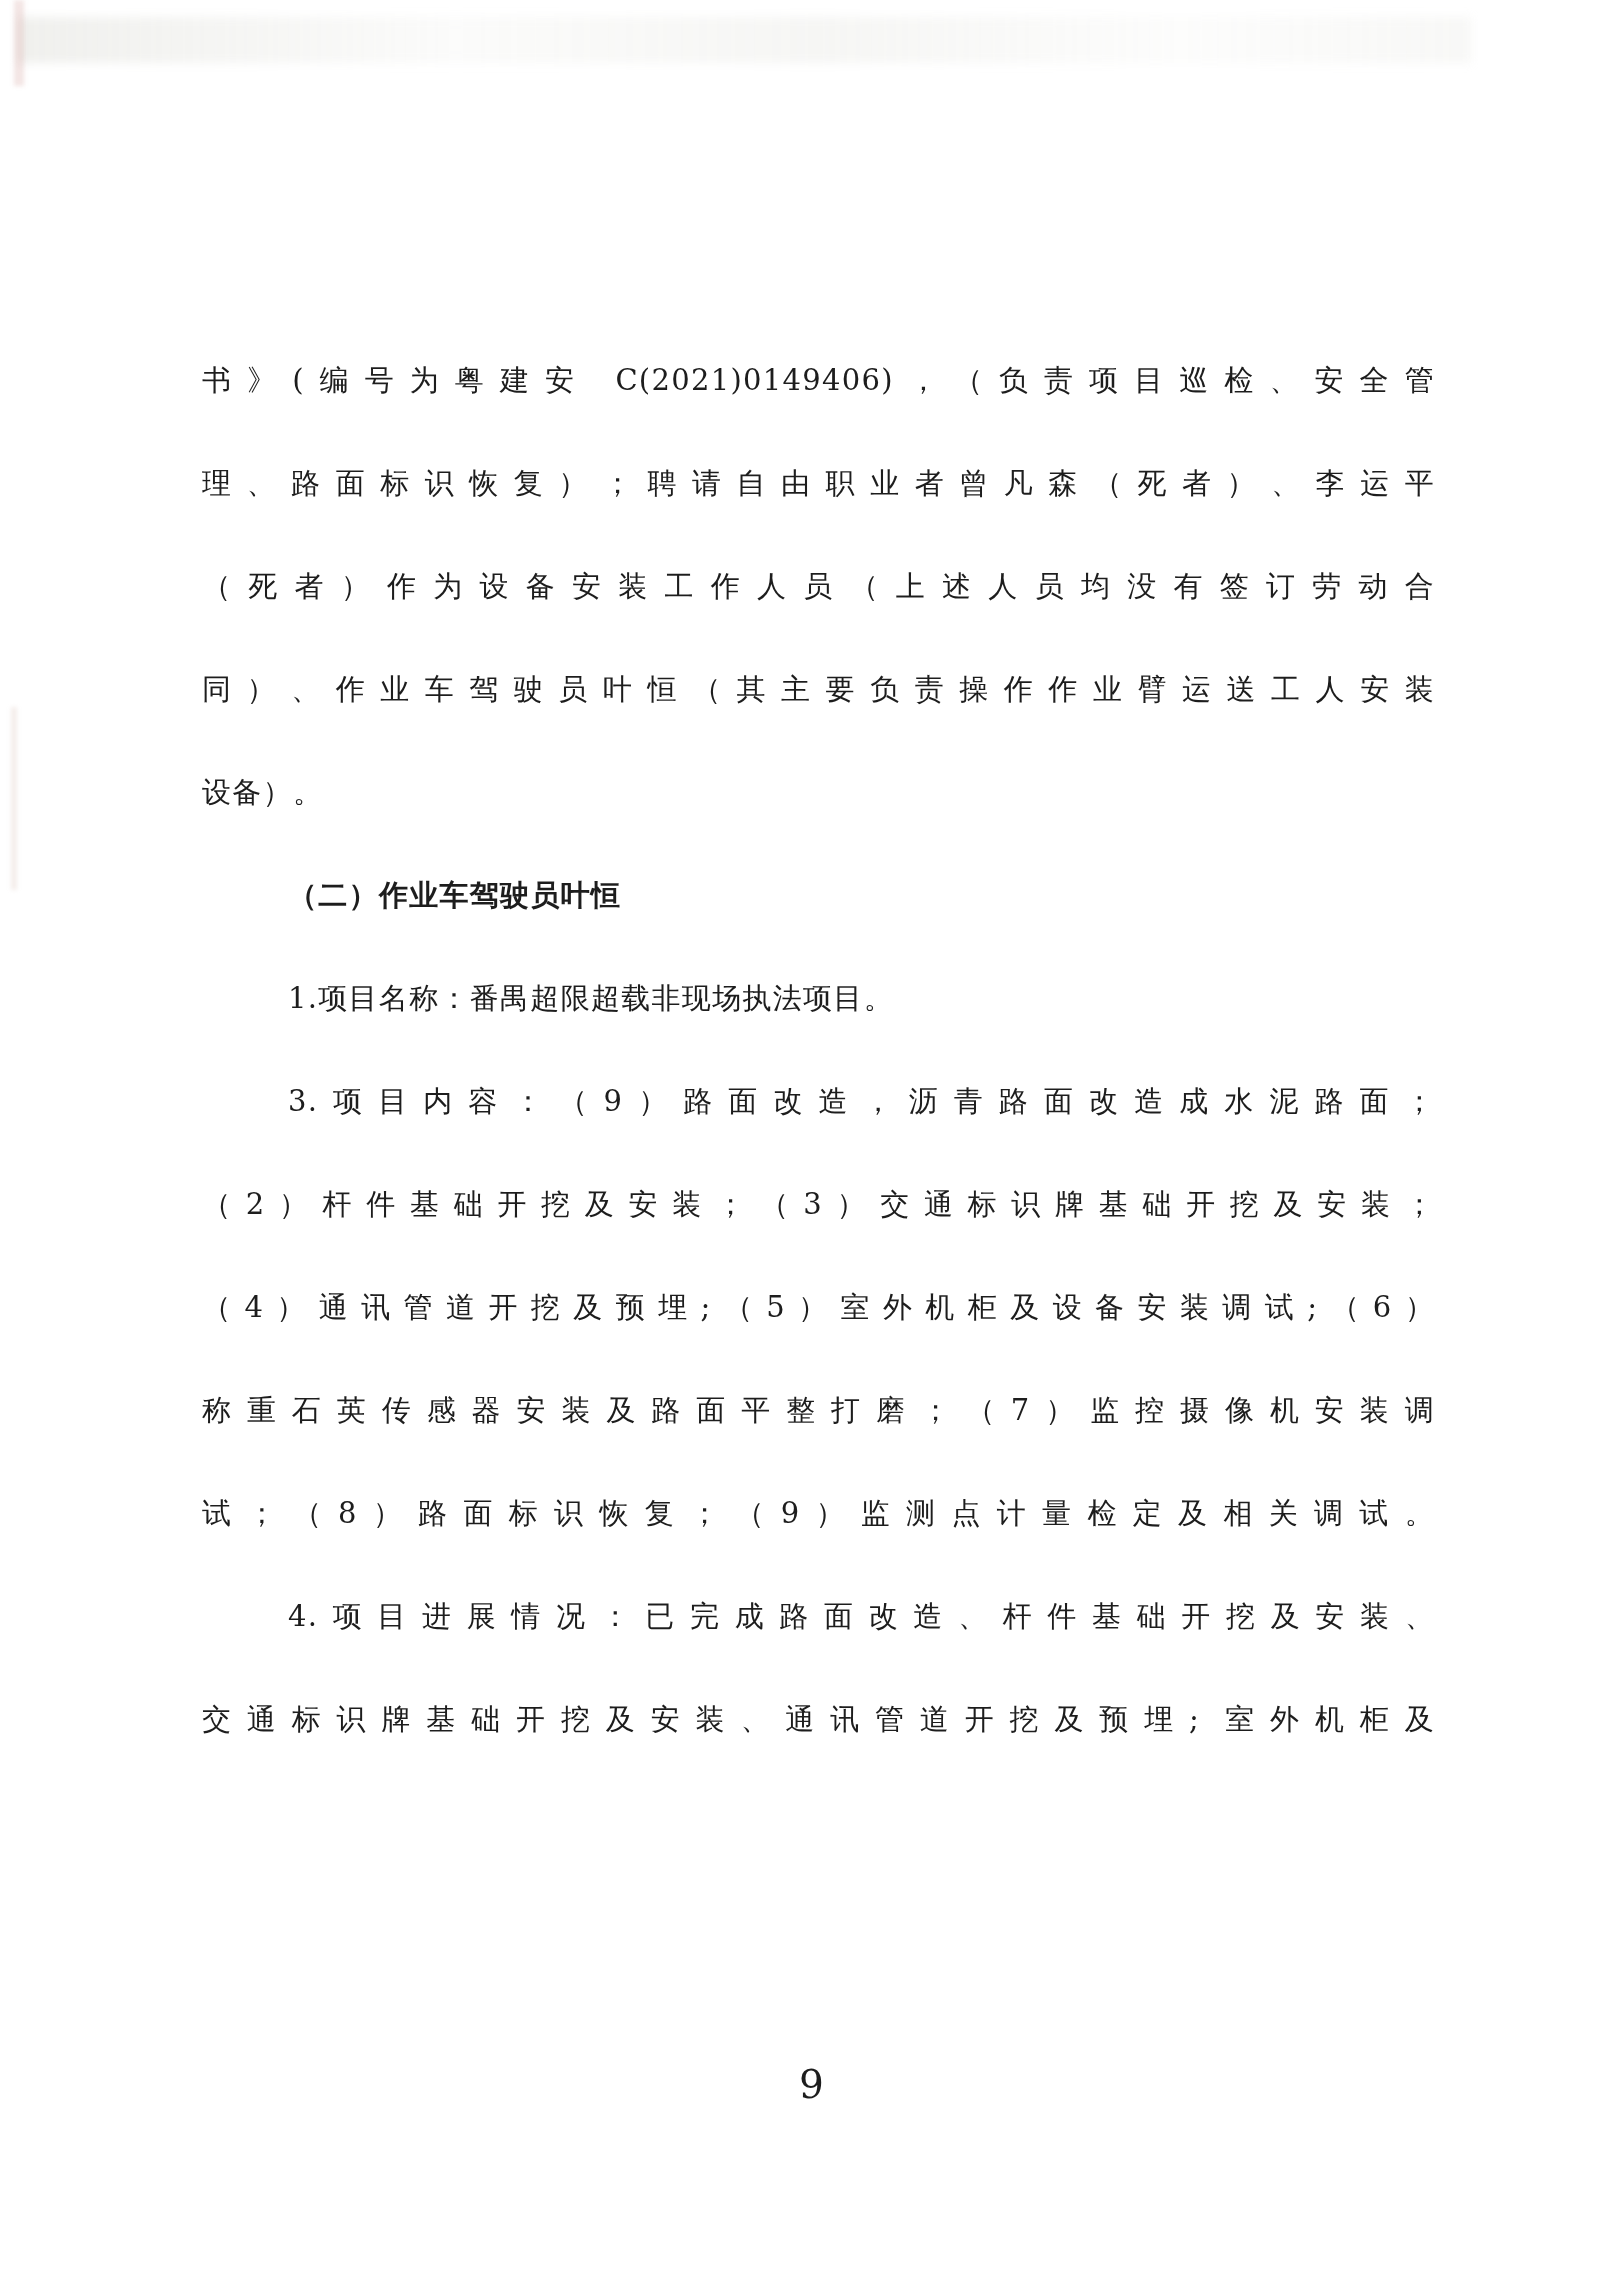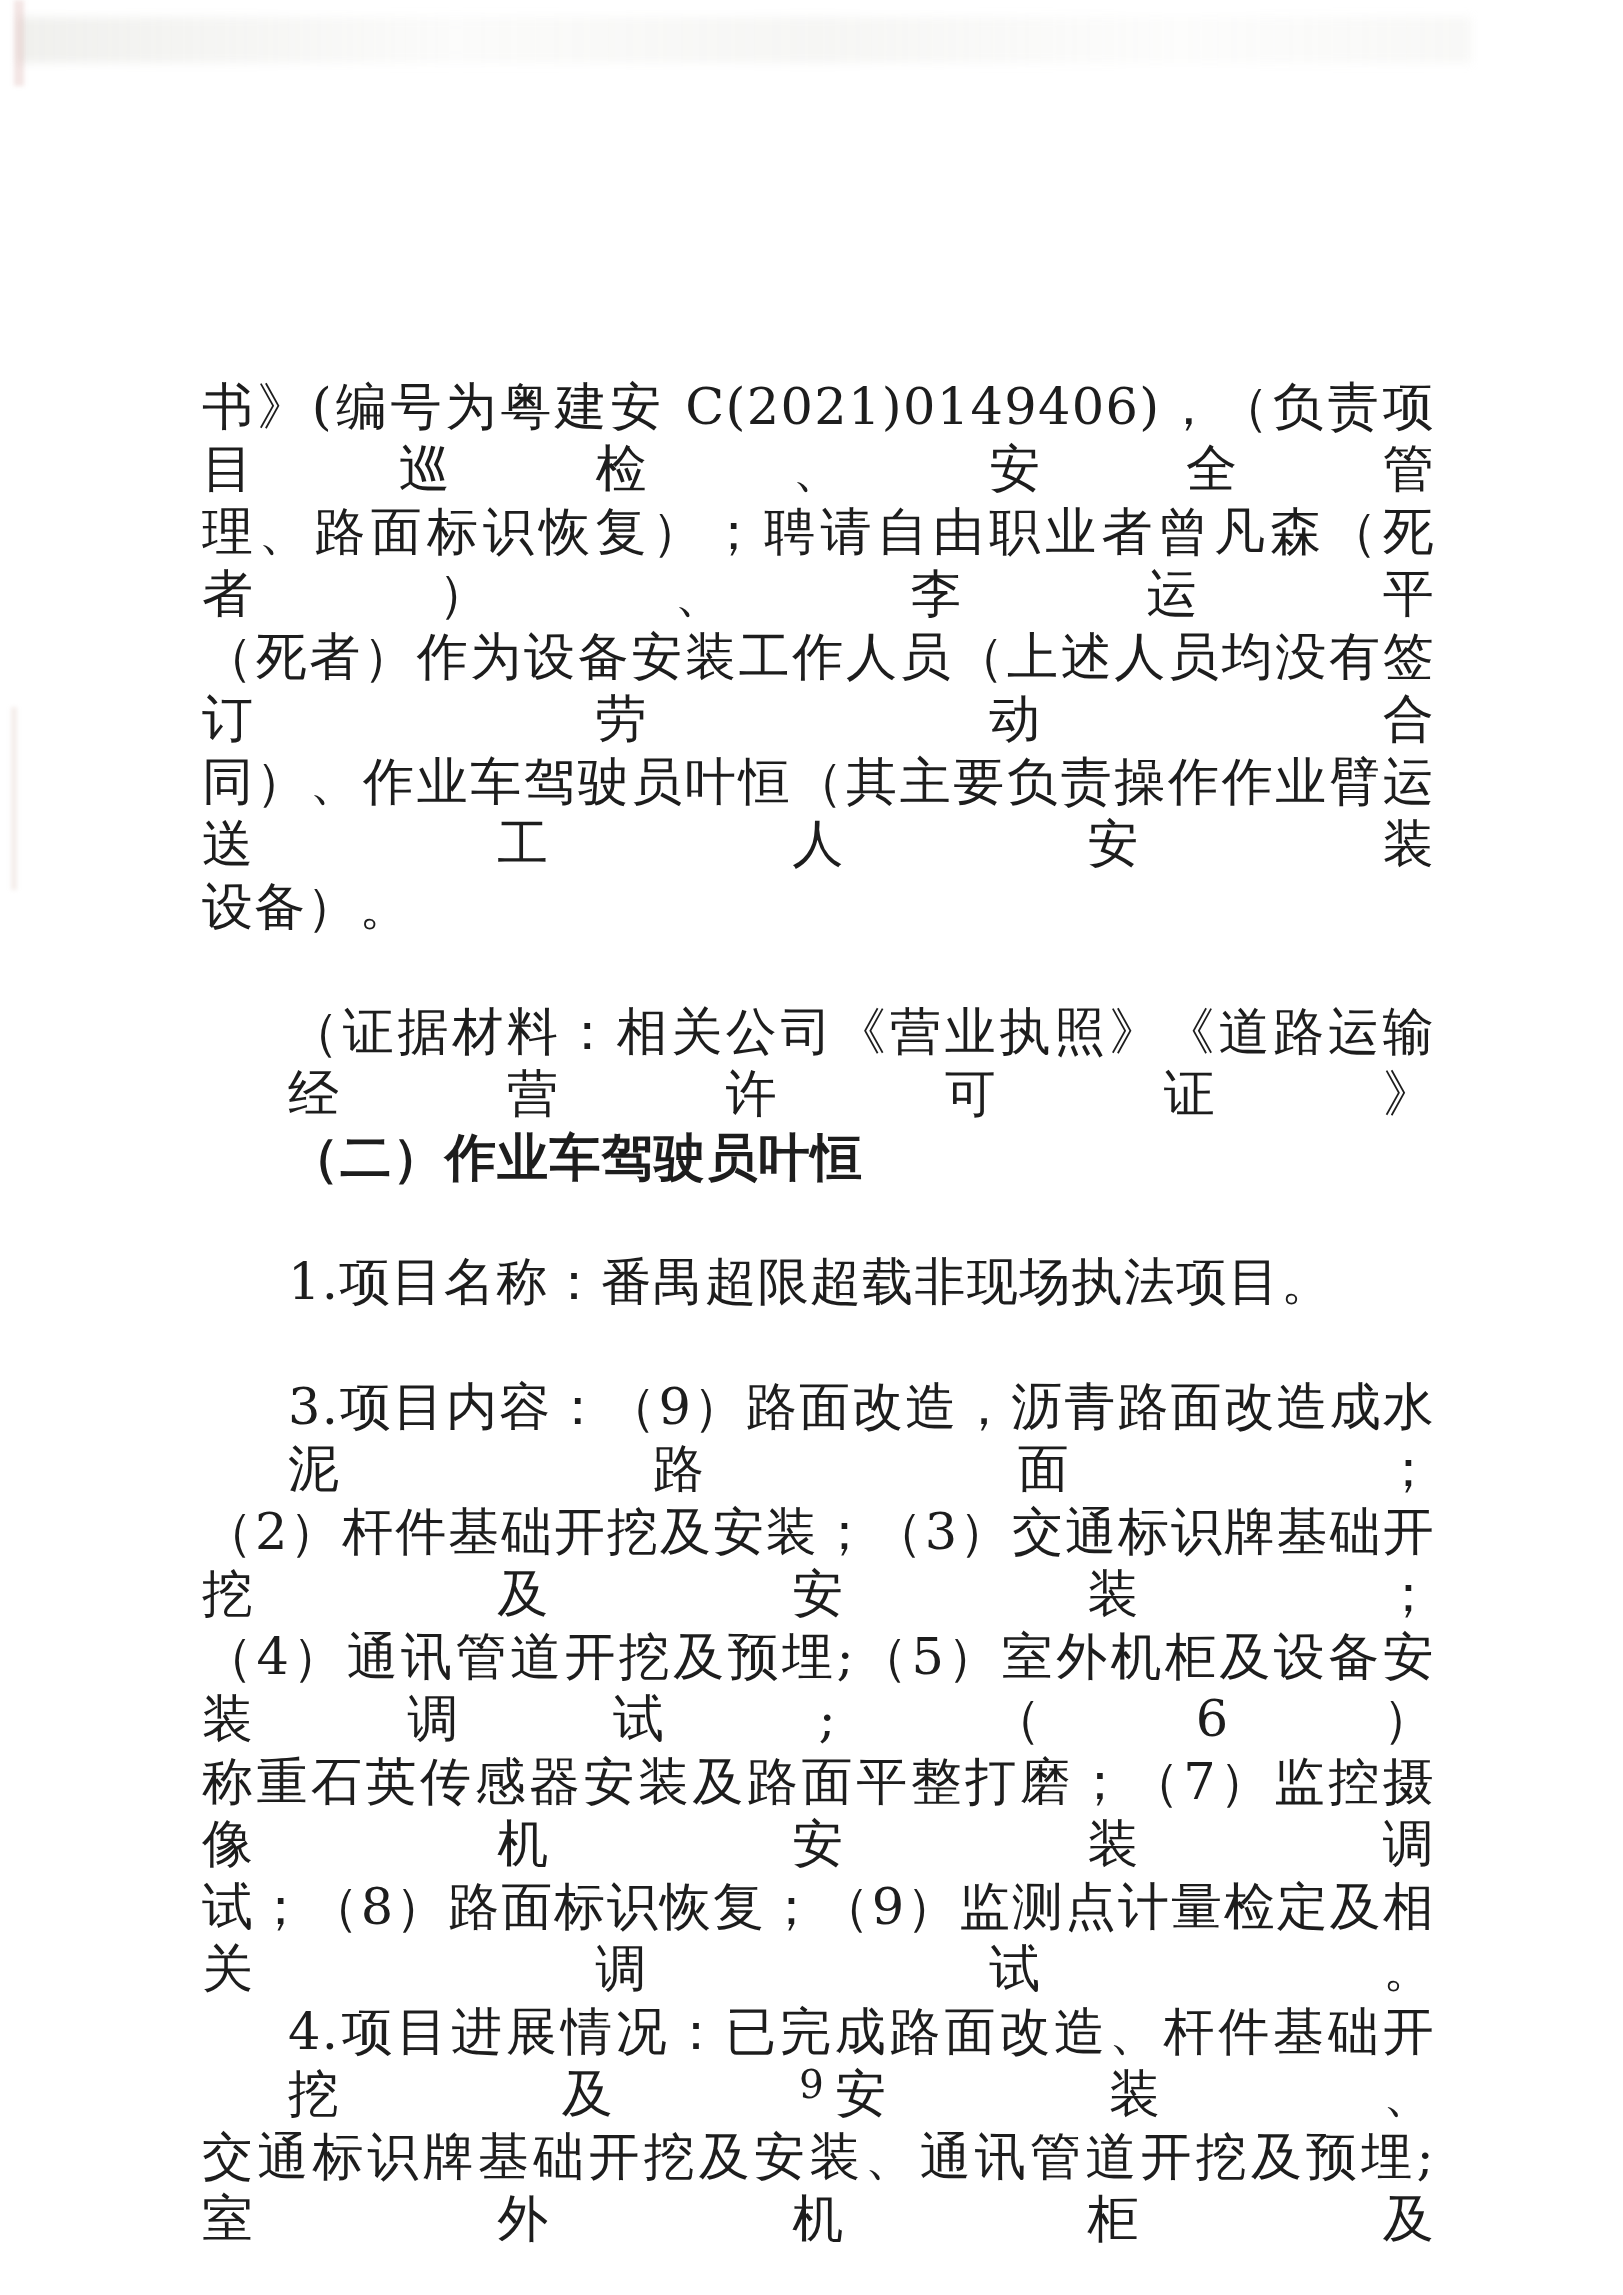--- a/index.html
+++ b/index.html
@@ -48,22 +48,22 @@
     pointer-events: none;
   }
   .text-block {
     position: absolute;
     left: 202px;
     top: 325px;
     width: 1233px;
   }
   .line {
     height: 74px;
-    line-height: 62px;
-    font-size: 51px;
+    line-height: 52px;
+    font-size: 29px;
     letter-spacing: 1.3px;
     text-align: justify;
     text-align-last: left;
     white-space: nowrap;
   }
   .line.full {
     white-space: normal;
     text-align-last: justify;
   }
   .line.indent { padding-left: 86px; }
@@ -87,21 +87,20 @@
   <div class="scan-smudge-top"></div>
   <div class="edge-mark-a"></div>
   <div class="edge-mark-b"></div>
 
   <div class="text-block">
     <p class="line full">书》(编号为粤建安 C(2021)0149406)，（负责项目巡检、安全管</p>
     <p class="line full">理、路面标识恢复）；聘请自由职业者曾凡森（死者）、李运平</p>
     <p class="line full">（死者）作为设备安装工作人员（上述人员均没有签订劳动合</p>
     <p class="line full">同）、作业车驾驶员叶恒（其主要负责操作作业臂运送工人安装</p>
     <p class="line">设备）。</p>
-    <p class="line indent full">（证据材料：相关公司《营业执照》《道路运输经营许可证》</p>
     <p class="line indent bold">（二）作业车驾驶员叶恒</p>
     <p class="line indent">1.项目名称：番禺超限超载非现场执法项目。</p>
     <p class="line indent full">3.项目内容：（9）路面改造，沥青路面改造成水泥路面；</p>
     <p class="line full">（2）杆件基础开挖及安装；（3）交通标识牌基础开挖及安装；</p>
     <p class="line full">（4）通讯管道开挖及预埋;（5）室外机柜及设备安装调试;（6）</p>
     <p class="line full">称重石英传感器安装及路面平整打磨；（7）监控摄像机安装调</p>
     <p class="line full">试；（8）路面标识恢复；（9）监测点计量检定及相关调试。</p>
     <p class="line indent full">4.项目进展情况：已完成路面改造、杆件基础开挖及安装、</p>
     <p class="line full">交通标识牌基础开挖及安装、通讯管道开挖及预埋; 室外机柜及</p>
 

